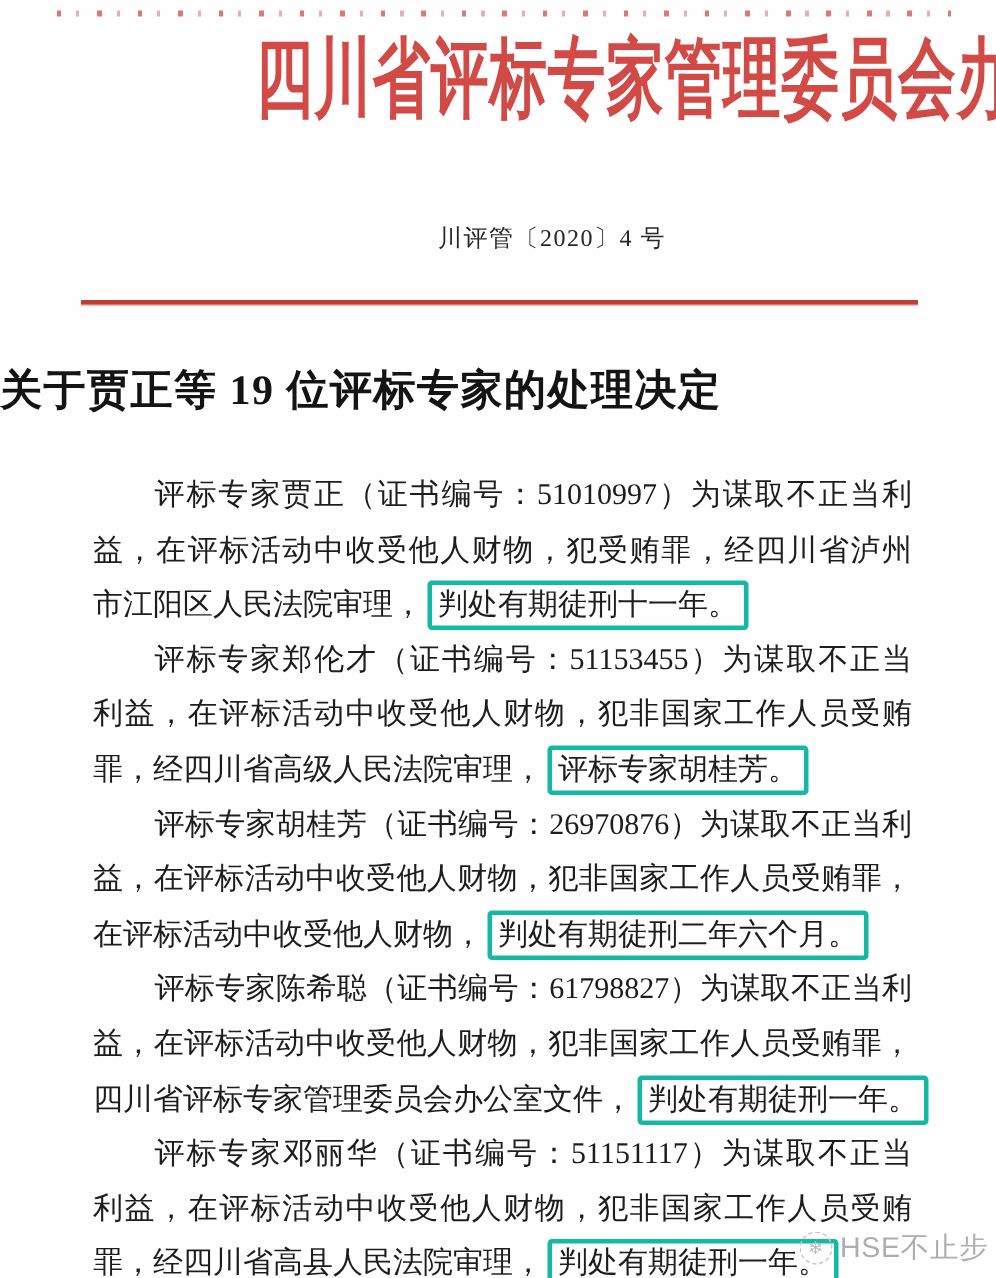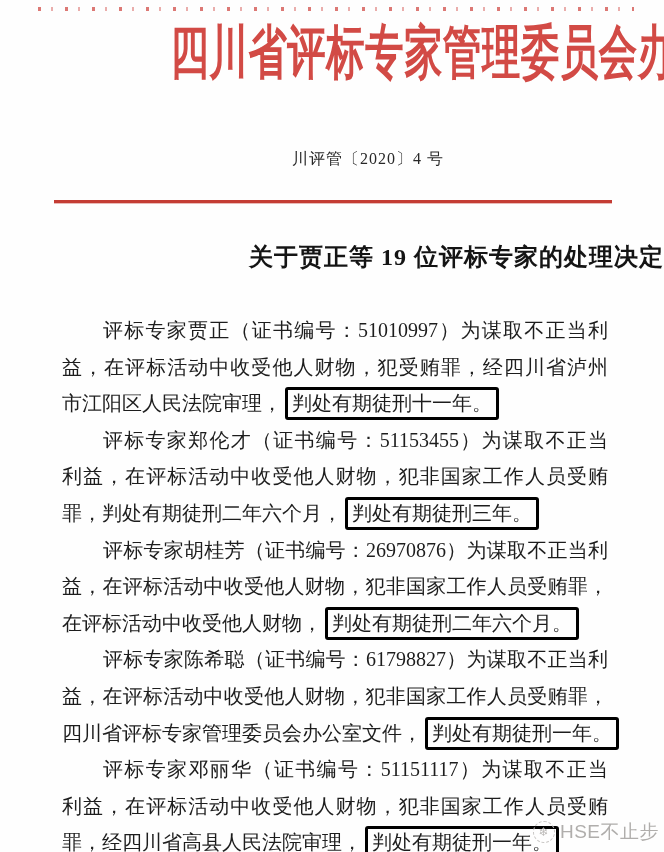--- a/index.html
+++ b/index.html
@@ -49,43 +49,43 @@
   }
   .red-rule {
     position: absolute;
     top: 200px; left: 54px; right: 52px; height: 3px;
     background: #c43c34;
     box-shadow: 0 1px 0 rgba(196,60,52,0.35);
   }
   .doc-title {
     position: absolute;
     top: 241px; left: 0; width: 100%;
-    text-align: right;
-    font-size: 24px;
+    text-align: left;
+    font-size: 28px;
     font-weight: 700;
     letter-spacing: 1px;
     color: #141414;
   }
   .body {
     position: absolute;
     top: 312px; left: 62px; right: 56px;
     font-size: 20px;
   }
   .line {
     height: 36.6px;
     line-height: 36.6px;
     overflow: visible;
     white-space: nowrap;
   }
   .line.just { text-align: justify; text-align-last: justify; white-space: normal; height: 36.6px; overflow: hidden; font-family: Liberation Serif, serif; }
   .line.indent { padding-left: 41px; }
   .red-box {
     display: inline-block;
     vertical-align: baseline;
-    border: 3px solid #000000;
+    border: 3px solid #14b8a6;
     border-radius: 3px;
     padding: 0 4px 1px 4px;
     margin-left: 3px;
     line-height: 26px;
     text-align: right;
   }
   .watermark {
     position: absolute;
     right: 5px; bottom: 7px;
     display: flex;
@@ -124,21 +124,21 @@
   <div class="red-rule"></div>
 
   <div class="doc-title">关于贾正等 19 位评标专家的处理决定</div>
 
   <div class="body" id="body">
       <div class="line indent just"><span>评标专家贾正（证书编号：51010997）为谋取不正当利</span></div>
       <div class="line just"><span>益，在评标活动中收受他人财物，犯受贿罪，经四川省泸州</span></div>
       <div class="line"><span>市江阳区人民法院审理，</span><span class="red-box">判处有期徒刑十一年。</span></div>
       <div class="line indent just"><span>评标专家郑伦才（证书编号：51153455）为谋取不正当</span></div>
       <div class="line just"><span>利益，在评标活动中收受他人财物，犯非国家工作人员受贿</span></div>
-      <div class="line"><span>罪，判处有期徒刑二年六个月，</span><span class="red-box">判处有期徒刑三年。</span></div>
+      <div class="line"><span>罪，经四川省高级人民法院审理，</span><span class="red-box">评标专家胡桂芳。</span></div>
       <div class="line indent just"><span>评标专家胡桂芳（证书编号：26970876）为谋取不正当利</span></div>
       <div class="line just"><span>益，在评标活动中收受他人财物，犯非国家工作人员受贿罪，</span></div>
       <div class="line"><span>在评标活动中收受他人财物，</span><span class="red-box">判处有期徒刑二年六个月。</span></div>
       <div class="line indent just"><span>评标专家陈希聪（证书编号：61798827）为谋取不正当利</span></div>
       <div class="line just"><span>益，在评标活动中收受他人财物，犯非国家工作人员受贿罪，</span></div>
       <div class="line"><span>四川省评标专家管理委员会办公室文件，</span><span class="red-box">判处有期徒刑一年。</span></div>
       <div class="line indent just"><span>评标专家邓丽华（证书编号：51151117）为谋取不正当</span></div>
       <div class="line just"><span>利益，在评标活动中收受他人财物，犯非国家工作人员受贿</span></div>
       <div class="line"><span>罪，经四川省高县人民法院审理，</span><span class="red-box">判处有期徒刑一年。</span></div>
     </div>

